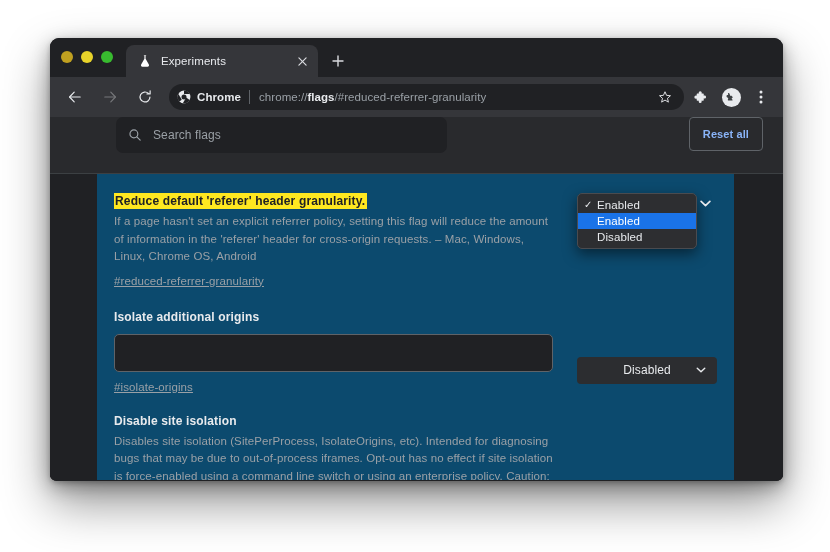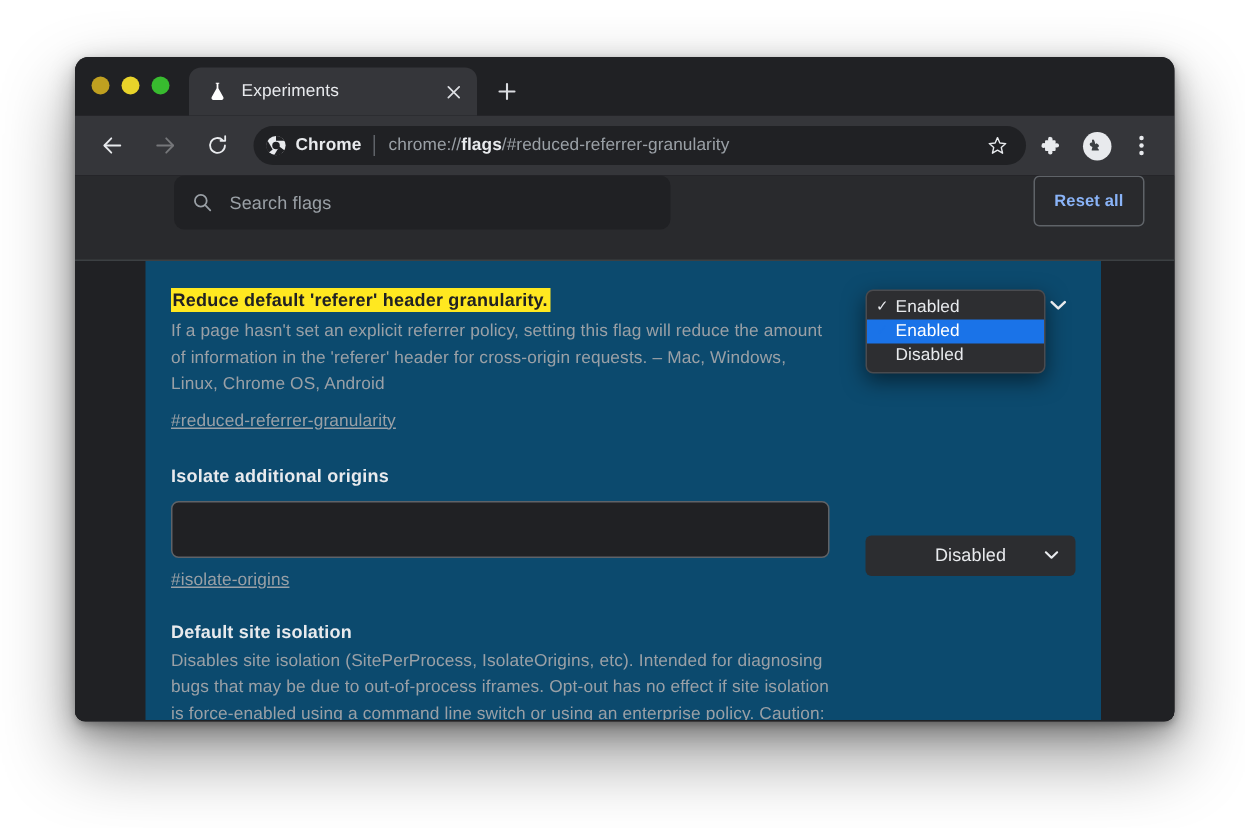--- a/index.html
+++ b/index.html
@@ -539,21 +539,21 @@
                   <svg width="10" height="6" viewBox="0 0 12 8" fill="none" stroke="#e8eaed" stroke-width="1.9" stroke-linecap="round" stroke-linejoin="round">
                     <polyline points="1,1.6 6,6.4 11,1.6"></polyline>
                   </svg>
                 </span>
               </div>
             </div>
           </div>
 
           <div class="flag">
             <div class="flag-main">
-              <div class="flag-title">Default site isolation</div>
+              <div class="flag-title">Disable site isolation</div>
               <div class="flag-desc">Disables site isolation (SitePerProcess, IsolateOrigins, etc). Intended for diagnosing bugs that may be due to out-of-process iframes. Opt-out has no effect if site isolation is force-enabled using a command line switch or using an enterprise policy. Caution: this disables</div>
             </div>
             <div class="flag-control" style="padding-top:48px;">
               
             </div>
           </div>
 
         </div>
 
         <div class="right-gutter"></div>

